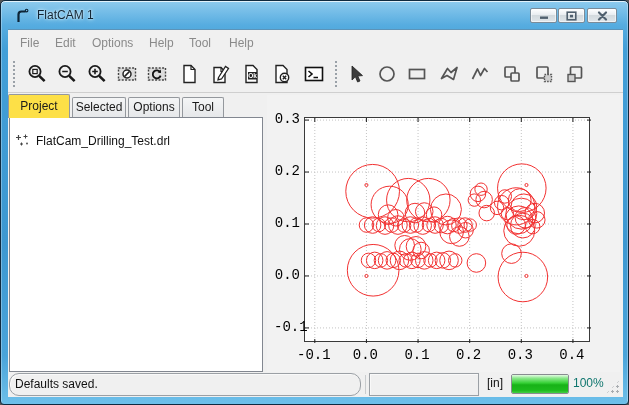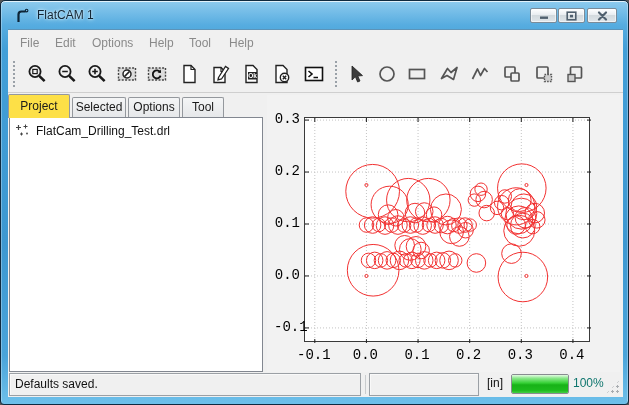--- a/index.html
+++ b/index.html
@@ -64,40 +64,40 @@
   .tab-project { left:0px; width:62px; }
   .tab-selected { left:64px; width:54px; }
   .tab-options { left:120px; width:52px; }
   .tab-tool { left:174px; width:42px; }
 
   
   .tree-panel {
     position:absolute; left:1px; top:87px; width:254px; height:255px;
     background:#fff; border:1px solid #828790; z-index:2;
   }
-  .tree-item { position:absolute; left:5px; top:5px; display:flex; align-items:center; cursor:default;text-align:center; }
+  .tree-item { position:absolute; left:5px; top:15px; display:flex; align-items:center; cursor:default;text-align:center; }
   .tree-item svg { margin-right:6px; }
   .tree-label { font-size:12px; color:#111; }
 
   
   .plot-widget { position:absolute; left:259px; top:65px; width:353px; height:277px; background:#f2f2f2; }
   .axes-frame { position:absolute; left:37px; top:22px; width:286px; height:225px; background:#ffffff; border:1px solid #3a3a3a; }
   .axes-frame svg { position:absolute; left:0; top:0; }
   .tick-label { position:absolute; font-family:Liberation Mono, monospace; font-size:14px; color:#000; white-space:nowrap; }
   .xtick-label { transform:translateX(-50%); top:252px; }
   .ytick-label { transform:translateY(-50%); text-align:right; width:26px; left:7px; }
 
   
   .statusbar { position:absolute; left:0; top:342px; width:615px; height:26px; }
   .status-panel {
     position:absolute; top:1px; height:23px; background:#f0f0f0;
     border:1px solid #9ba0a5; box-shadow: inset 1px 1px 0 rgba(255,255,255,.6);
     font-size:12px; color:#111; line-height:21px; padding-left:5px; overflow:hidden;
   }
-  .status-msg { left:1px; width:352px; }
+  .status-msg { left:1px; width:352px;border-radius:10px; }
   .status-empty { left:361px; width:110px; }
   .status-sep { position:absolute; left:357px; top:3px; width:1px; height:19px; background:#c9ccce; }
   .units-label { position:absolute; left:479px; top:4px; font-size:12px; color:#111; }
   .progressbar {
     position:absolute; left:503px; top:2px; width:58px; height:20px;
     border:1px solid #888c90; border-radius:2px; background:#e6e6e6; overflow:hidden;
   }
   .progress-fill {
     height:100%;
     background:linear-gradient(180deg,#e4fbe4 0%,#8ae88a 18%,#34d034 45%,#17b217 55%,#1dbb1d 85%,#43cf43 100%);

